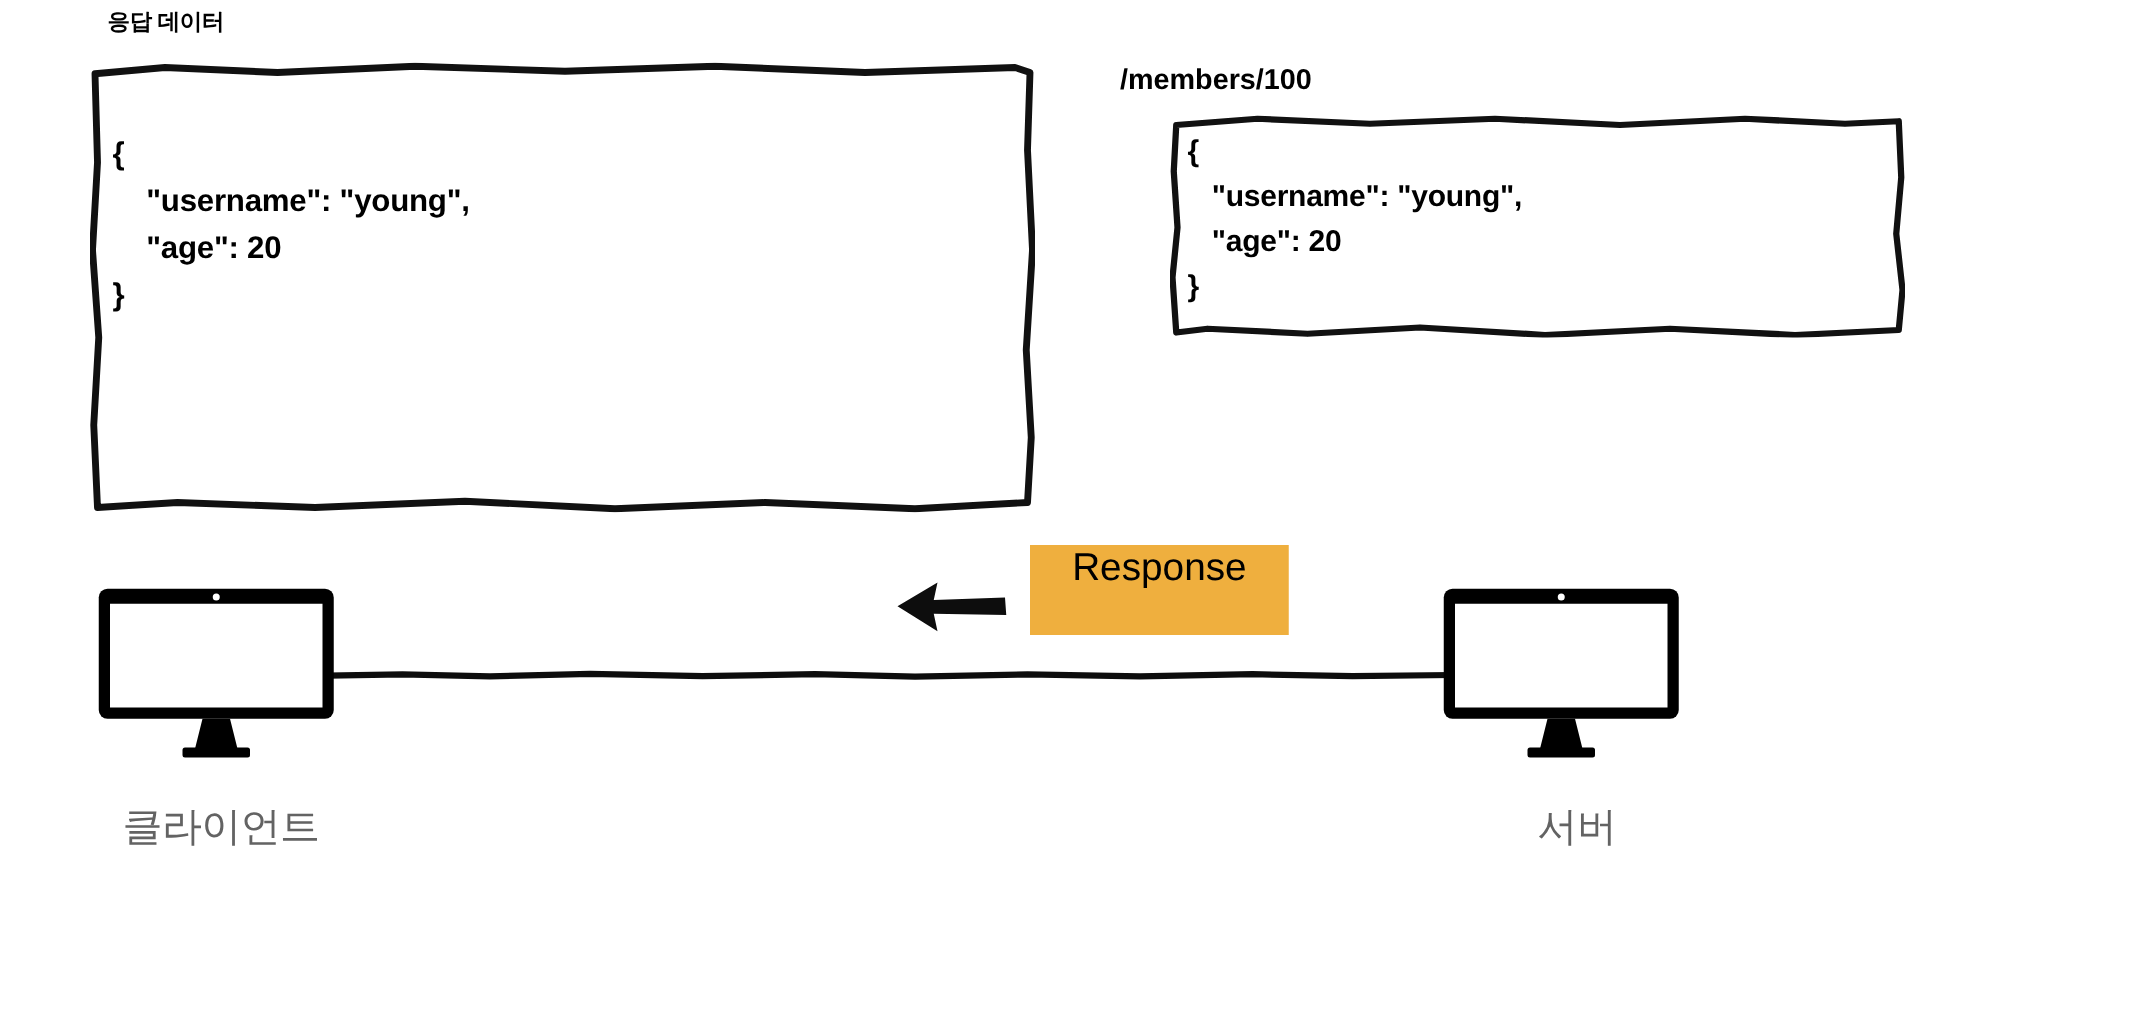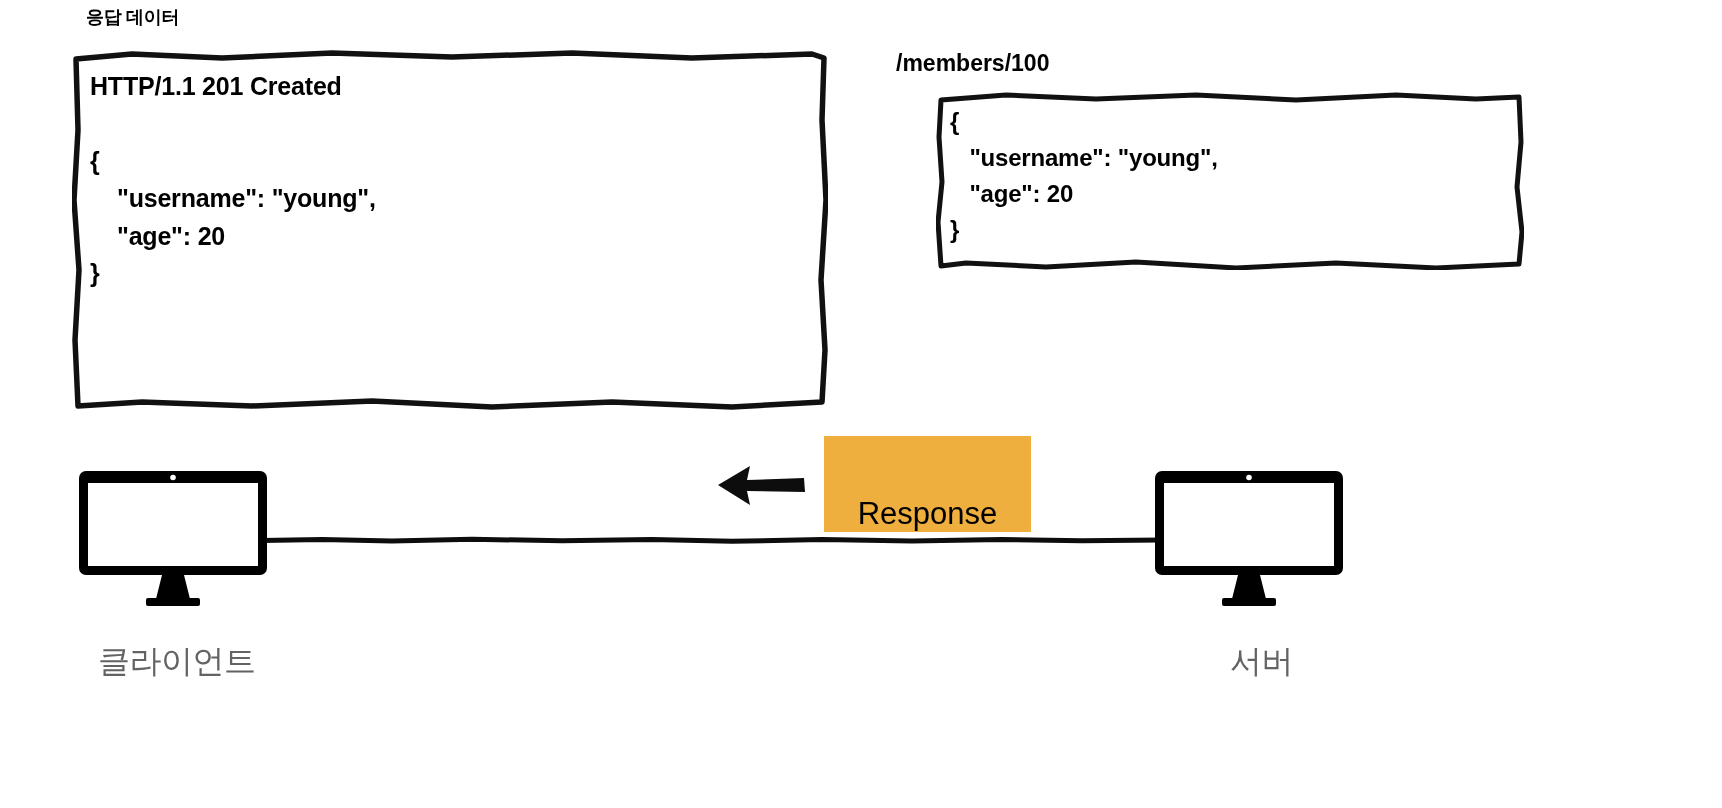--- a/index.html
+++ b/index.html
@@ -86,23 +86,23 @@
   #connection-line {
     position: absolute;
     left: 262px; top: 536px;
     width: 900px; height: 8px;
   }
 
   
   #response-chip {
     position: absolute;
     left: 824px; top: 436px;
-    width: 207px; height: 96px;
+    width: 207px; height: 72px;
     display: flex;
-    align-items: flex-end;
+    align-items: flex-start;
     justify-content: center;
   }
   #response-chip .chip-label {
     font-size: 31px;
     color: #000000;
     font-weight: normal;
     letter-spacing: 0px;
   }
 
   
@@ -136,21 +136,20 @@
 <div id="response-title">응답 데이터</div>
 
 <div class="sketch-box" id="response-box">
   <svg class="frame" viewBox="0 0 756 360" preserveAspectRatio="none">
     <path d="M4,9 L60,4 L150,8 L260,3 L380,7 L500,3 L620,8 L740,4 L752,8
              L750,70 L754,150 L749,230 L753,300 L750,352
              L660,357 L540,352 L420,357 L300,351 L180,356 L70,352 L6,356
              L3,290 L7,220 L2,150 L6,80 Z" fill="none" stroke="#111111" stroke-width="5.5" stroke-linejoin="round" stroke-linecap="round"></path>
   </svg>
   <div class="content">
-    <div class="code-line">HTTP/1.1 201 Created</div>
     <div class="code-line spacer">&nbsp;</div>
     <div class="code-line">{</div>
     <div class="code-line">    "username": "young",</div>
     <div class="code-line">    "age": 20</div>
     <div class="code-line">}</div>
   </div>
 </div>
 
 <div id="resource-label">/members/100</div>
 

